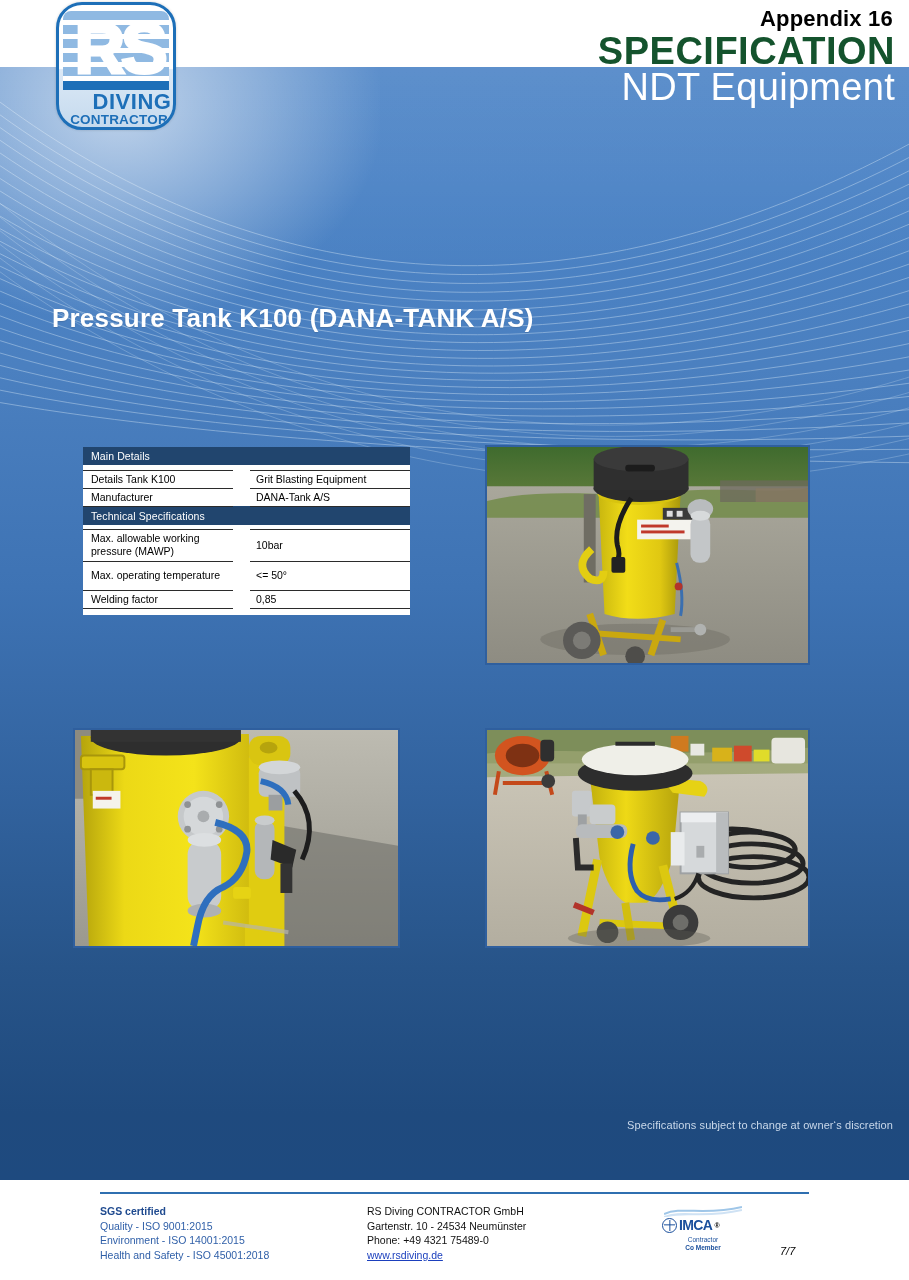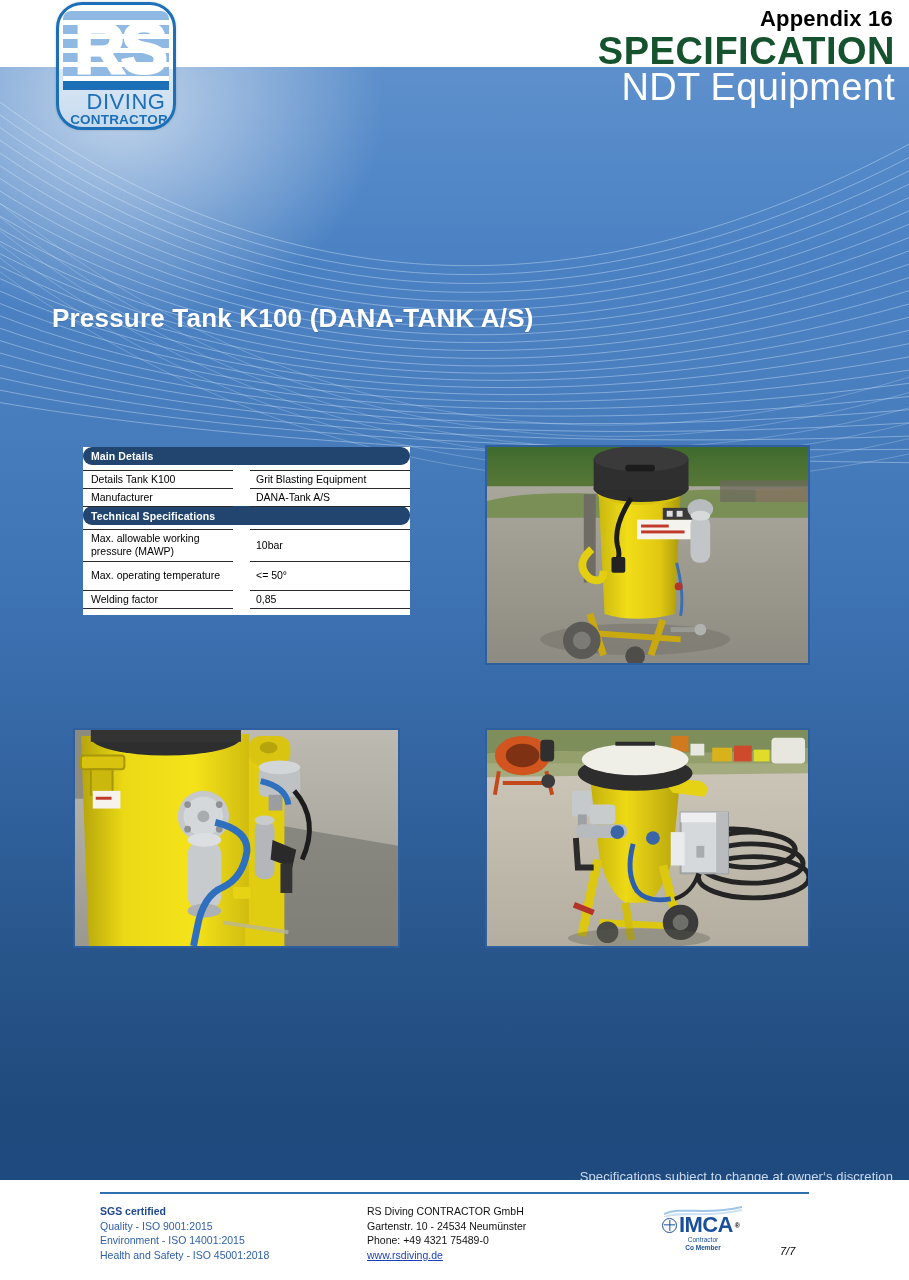--- a/index.html
+++ b/index.html
@@ -81,22 +81,22 @@
     font-size: 70px; font-weight: bold; color: #ffffff;
     text-align: center; line-height: 84px; letter-spacing: -4px;
     -webkit-text-stroke: 3px #ffffff;
     text-shadow: 0 0 0 #fff;
   }
   .logo-bar {
     position: absolute; left: 4px; top: 76px; right: 4px; height: 9px;
     background: #1d6fb8;
   }
   .logo-diving {
-    position: absolute; left: 7px; top: 84px; width: 120px;
-    text-align: center; font-size: 22px; font-weight: normal;
+    position: absolute; left: 13px; top: 84px; width: 120px;
+    text-align: center; font-size: 22px; font-weight: bold;
     color: #1d6fb8; letter-spacing: 0.5px;
   }
   .logo-contractor {
     position: absolute; left: 0; top: 107px; width: 120px;
     text-align: center; font-size: 13.5px; font-weight: bold;
     color: #1d6fb8; letter-spacing: 0.2px;
   }
 
   
   .page-title {
@@ -108,22 +108,22 @@
 
   
   .spec-table {
     position: absolute; left: 83px; top: 447px; width: 327px;
     background: #ffffff;
     font-size: 10.5px;
     border-collapse: collapse;
   }
   .spec-table td { vertical-align: middle; }
   .sec-head td {
-    background: #21456e; color: #ffffff; font-weight: bold;
-    padding: 3px 0 3px 8px; font-size: 10.5px; letter-spacing: 0.1px; border-radius: 9px;
+    background: #21456e; color: #ffffff; font-weight: normal;
+    padding: 3px 0 3px 8px; font-size: 10.5px; letter-spacing: 0.1px;
   }
   .gap-row td { height: 5px; background: #ffffff; padding: 0; }
   .trail-row td { height: 7px; background: #ffffff; padding: 0; }
   .c-label {
     width: 150px; padding: 2px 4px 2px 8px; color: #000000;
     border-bottom: 1px solid #2b2b2b; line-height: 1.25;
   }
   .c-mid { width: 17px; background: #ffffff; padding: 0; }
   .c-value {
     padding: 2px 4px 2px 6px; color: #000000;
@@ -139,22 +139,22 @@
     overflow: hidden;
     background: #9a9a92;
   }
   #photo1 { left: 485px; top: 445px; width: 325px; height: 220px; }
   #photo2 { left: 73px;  top: 728px; width: 327px; height: 220px; }
   #photo3 { left: 485px; top: 728px; width: 325px; height: 220px; }
   .photo svg { display: block; width: 100%; height: 100%; }
 
   
   .disclaimer {
-    position: absolute; right: 16px; top: 1169px;
-    font-size: 13px; color: #c9d8ea; letter-spacing: 0.1px;
+    position: absolute; right: 16px; top: 1119px;
+    font-size: 11px; color: #c9d8ea; letter-spacing: 0.1px;
   }
 
   
   .footer-white {
     position: absolute; left: 0; top: 1180px; width: 909px; height: 100px;
     background: #ffffff;
   }
   .footer-rule {
     position: absolute; left: 100px; top: 1192px; width: 709px; height: 2px;
     background: #2f6fb0;
@@ -184,21 +184,21 @@
   }
   .imca-globe::before {
     content: ""; position: absolute; left: 50%; top: 1px; width: 1.3px; height: 11.4px;
     background: #1a4f9c; transform: translateX(-50%);
   }
   .imca-globe::after {
     content: ""; position: absolute; top: 50%; left: 1px; width: 11.4px; height: 1.3px;
     background: #1a4f9c; transform: translateY(-50%);
   }
   .imca-word {
-    font-size: 22px; font-weight: bold; color: #1a4f9c; letter-spacing: -0.6px;
+    font-size: 14px; font-weight: bold; color: #1a4f9c; letter-spacing: -0.6px;
     line-height: 1;
   }
   .imca-reg { font-size: 7px; vertical-align: super; font-weight: bold; }
   .imca-sub {
     position: absolute; left: 0; top: 33px; width: 86px; text-align: center;
     font-size: 6.5px; line-height: 8px; color: #1a4f9c;
   }
   .imca-sub .b { font-weight: bold; }
 
   .page-num {

